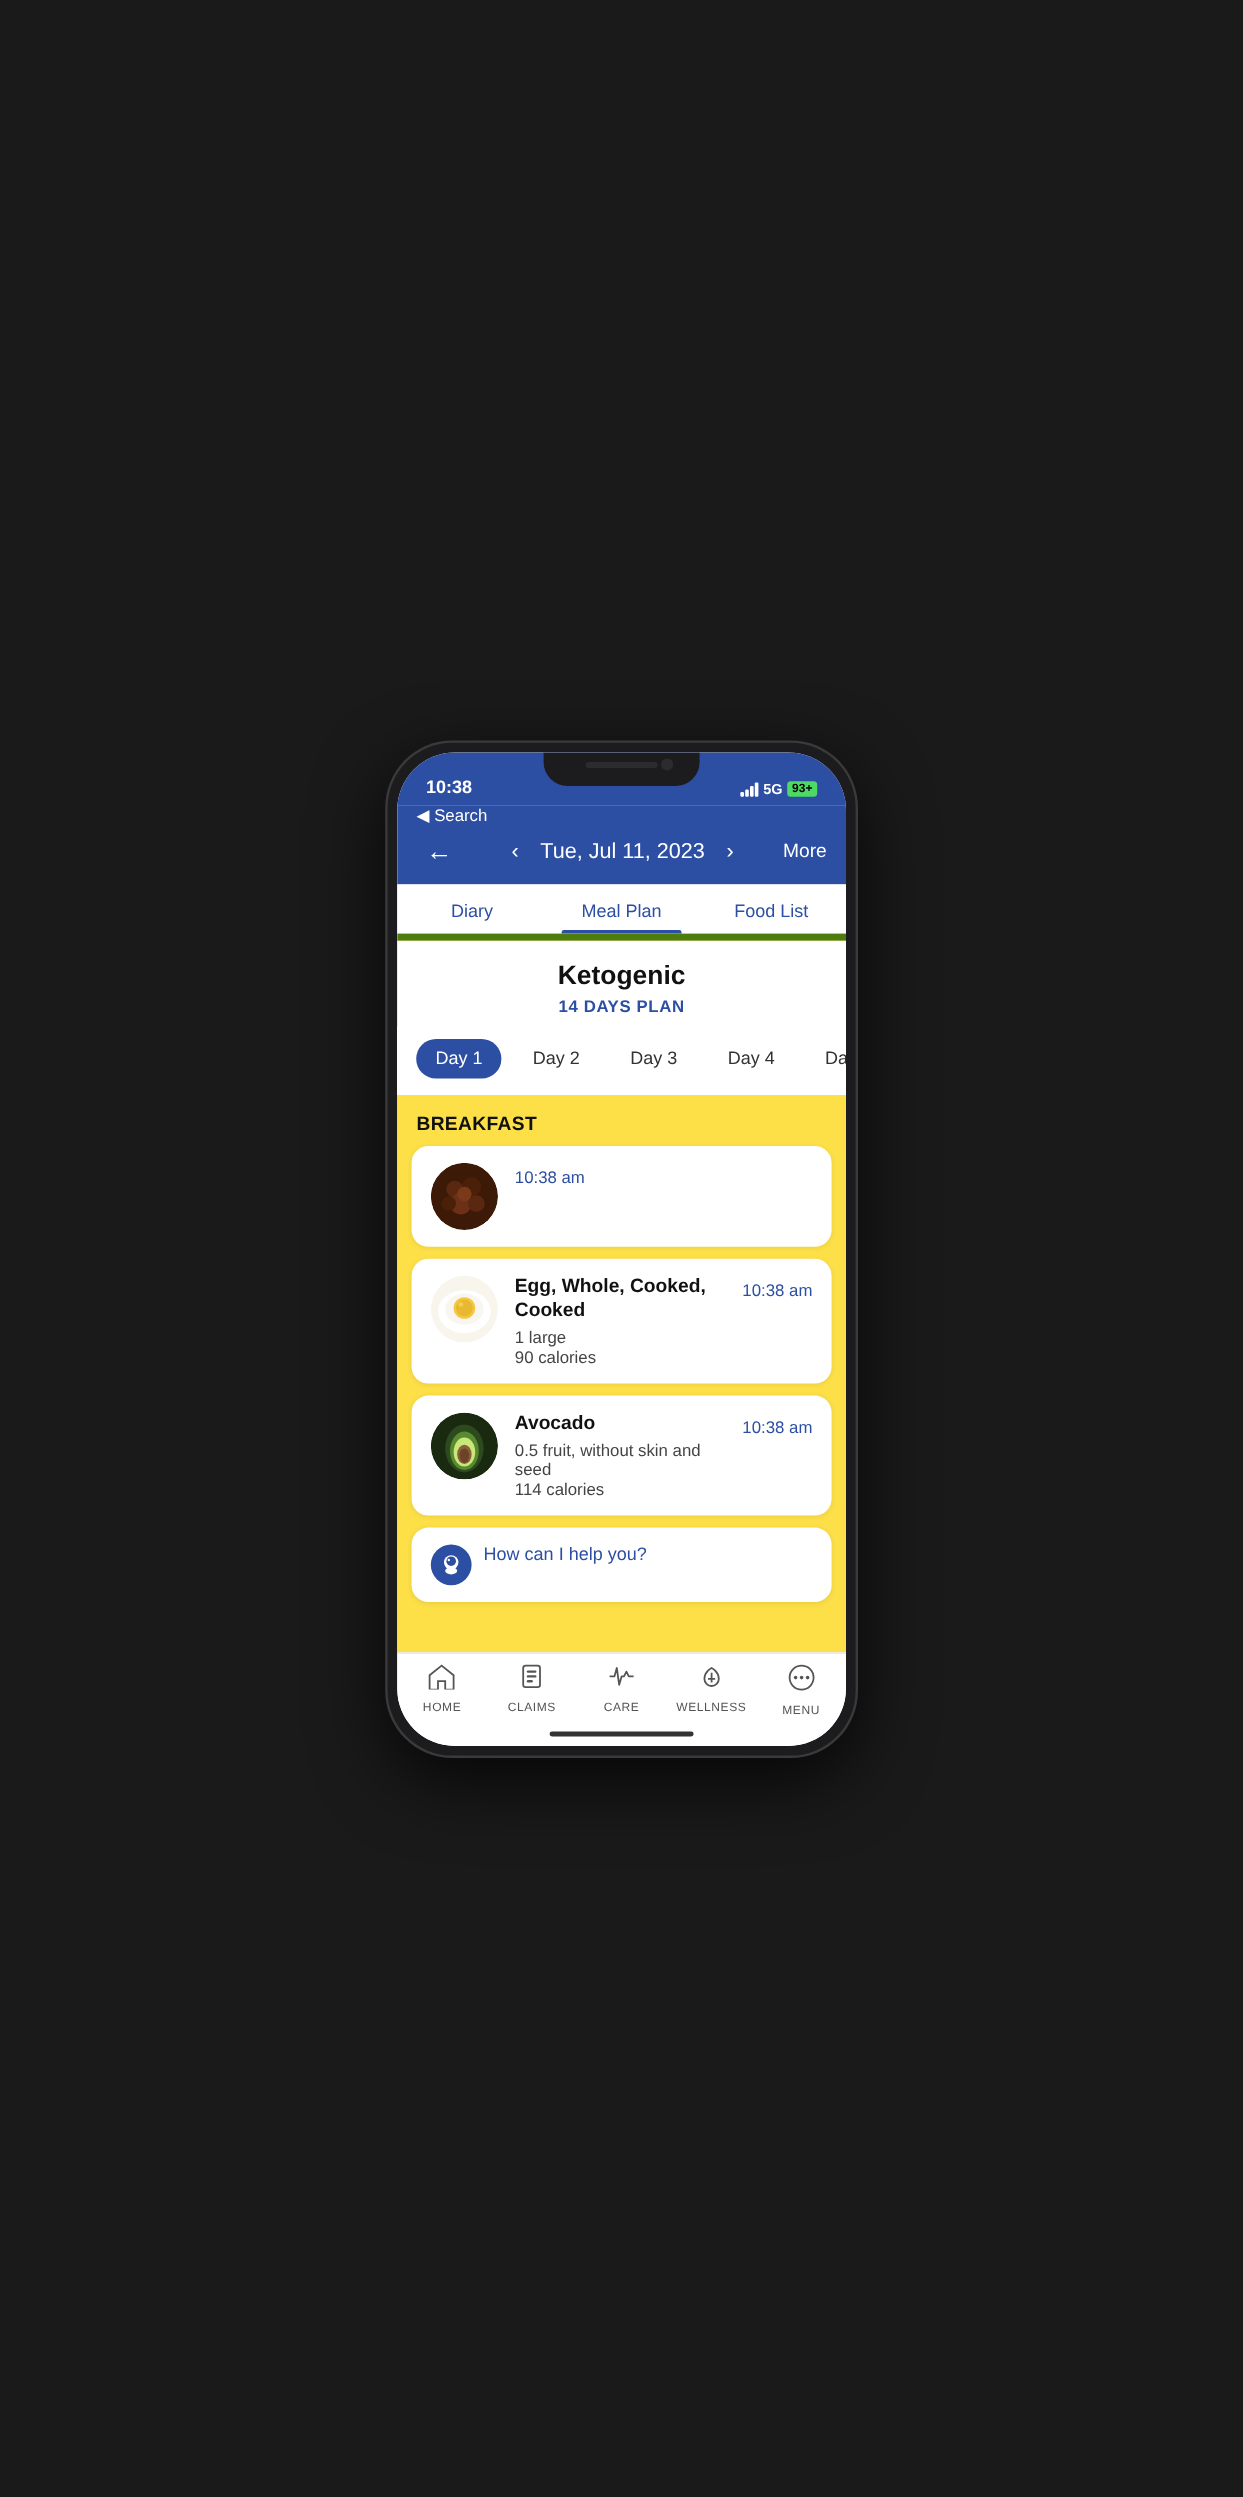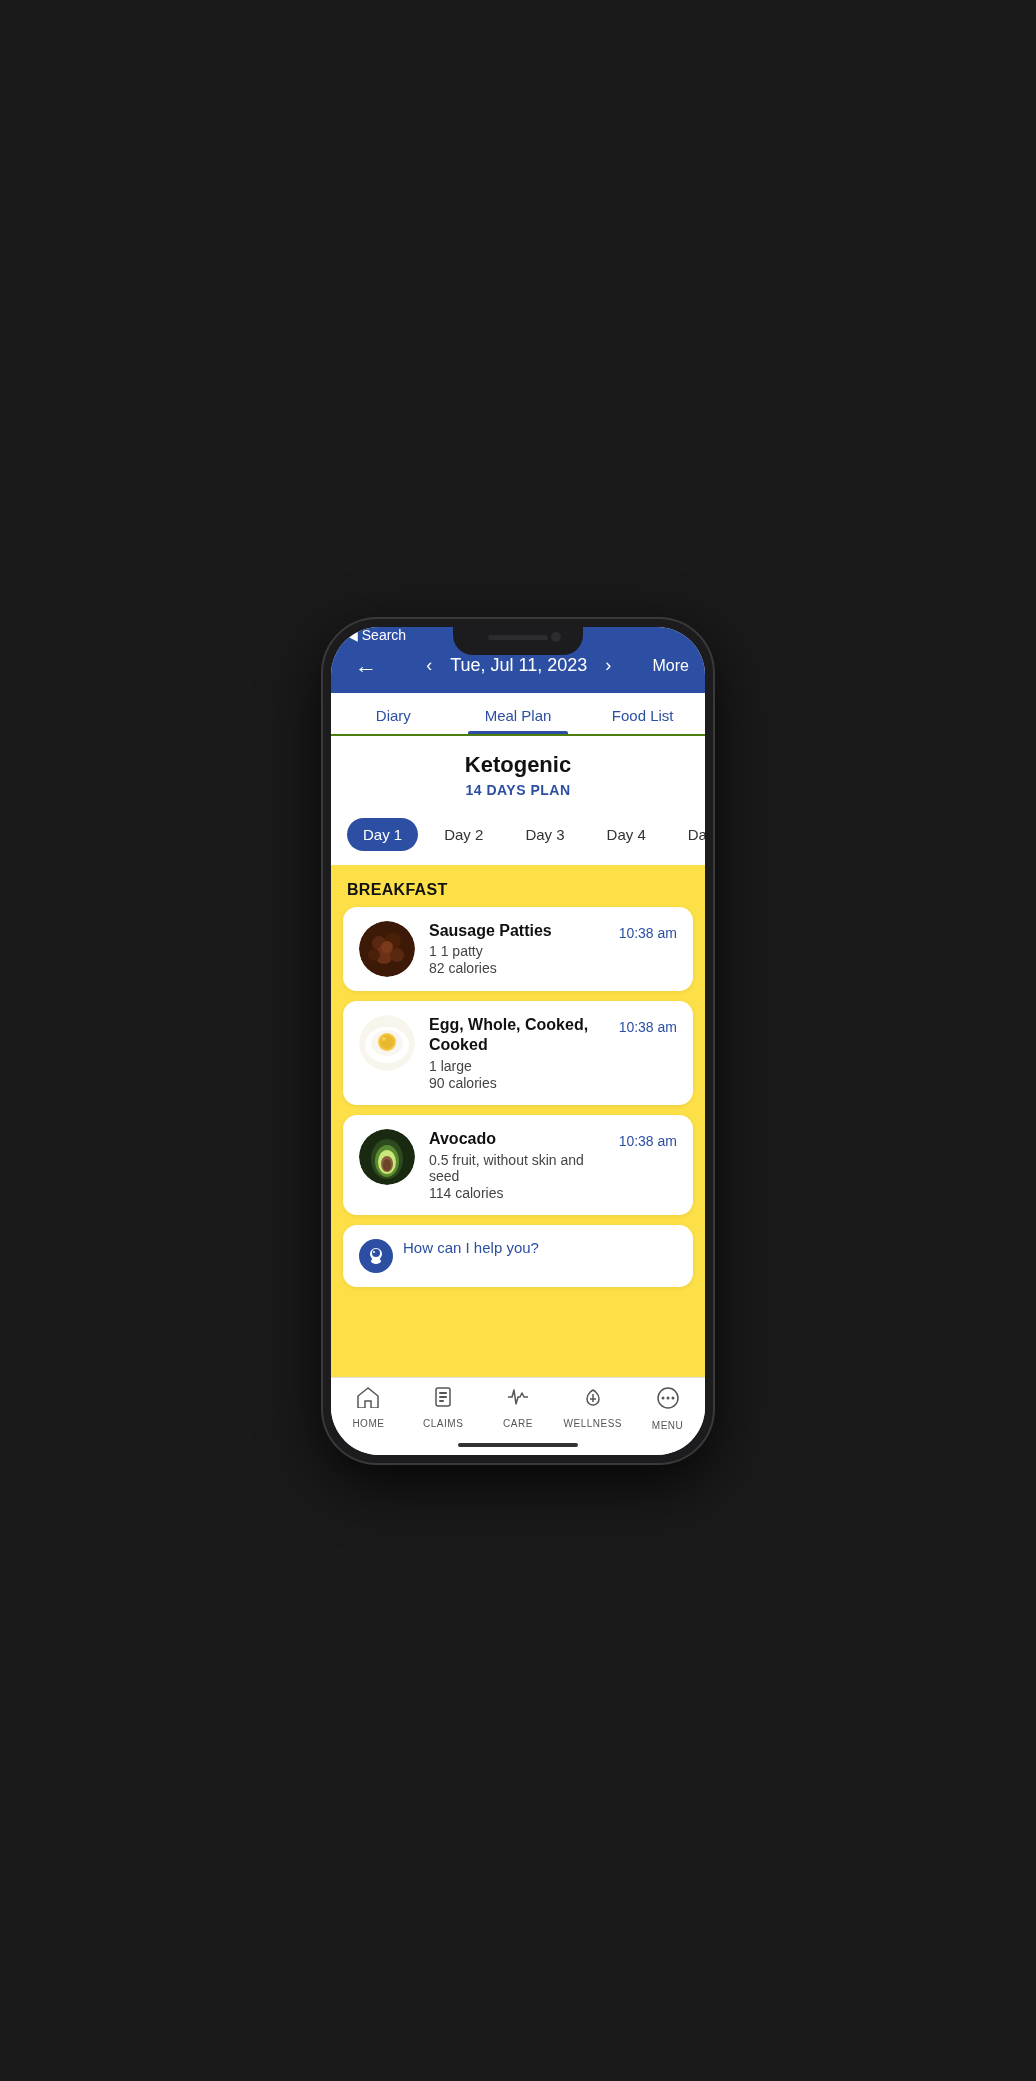--- a/index.html
+++ b/index.html
@@ -145,21 +145,21 @@
     }
     .nav-more {
       color: white;
       font-size: 16px;
       font-weight: 400;
     }
     
     .tabs {
       background: white;
       display: flex;
-      border-bottom: 2px solid #4d7c0f;
+      border-bottom: 6px solid #4d7c0f;
       flex-shrink: 0;
     }
     .tab {
       flex: 1;
       text-align: center;
       padding: 14px 0 10px;
       font-size: 15px;
       color: #2c4fa3;
       font-weight: 500;
       cursor: pointer;
@@ -353,20 +353,33 @@
 <body>
 
 <div class="phone-outer">
 
   <div class="phone-inner">
     <div class="notch">
       <div class="speaker"></div>
       <div class="camera-dot"></div>
     </div>
 
+    <div class="status-bar">
+      <span class="status-time">10:38</span>
+      <div class="status-right">
+        <div class="signal-bars">
+          <div class="signal-bar" style="height:4px"></div>
+          <div class="signal-bar" style="height:6px"></div>
+          <div class="signal-bar" style="height:9px"></div>
+          <div class="signal-bar" style="height:12px"></div>
+        </div>
+        <span class="status-text">5G</span>
+        <span class="battery-badge">93+</span>
+      </div>
+    </div>
 
     <div class="nav-header">
       <div class="back-row">
         <span class="back-arrow">◀</span>
         <span class="back-label">Search</span>
       </div>
       <div class="nav-row">
         <span class="nav-arrow">←</span>
         <div style="display:flex;align-items:center;gap:10px;">
           <span class="nav-arrow" style="font-size:18px;">‹</span>
@@ -422,25 +435,20 @@
           <svg viewBox="0 0 56 56" xmlns="http://www.w3.org/2000/svg">
             <circle cx="28" cy="28" r="28" fill="#3d1a08"></circle>
             <circle cx="20" cy="22" r="7" fill="#5a2810"></circle>
             <circle cx="34" cy="20" r="8" fill="#4a2008"></circle>
             <circle cx="25" cy="34" r="9" fill="#6b3015"></circle>
             <circle cx="38" cy="34" r="7" fill="#5a2810"></circle>
             <circle cx="15" cy="34" r="6" fill="#4a2008"></circle>
             <circle cx="28" cy="26" r="6" fill="#7a3a1a"></circle>
           </svg>
         </div>
-        <div class="food-info">
-          <div class="food-name">Sausage Patties</div>
-          <div class="food-serving">1 1 patty</div>
-          <div class="food-calories">82 calories</div>
-        </div>
         <div class="food-time">10:38 am</div>
       </div>
 
       <div class="food-card">
         <div class="food-image">
           <svg viewBox="0 0 56 56" xmlns="http://www.w3.org/2000/svg">
             <circle cx="28" cy="28" r="28" fill="#f8f5ec"></circle>
             <ellipse cx="28" cy="30" rx="22" ry="18" fill="white"></ellipse>
             <ellipse cx="28" cy="28" rx="16" ry="13" fill="#f5f0e8" opacity="0.6"></ellipse>
             <circle cx="28" cy="27" r="9" fill="#f5c842"></circle>

